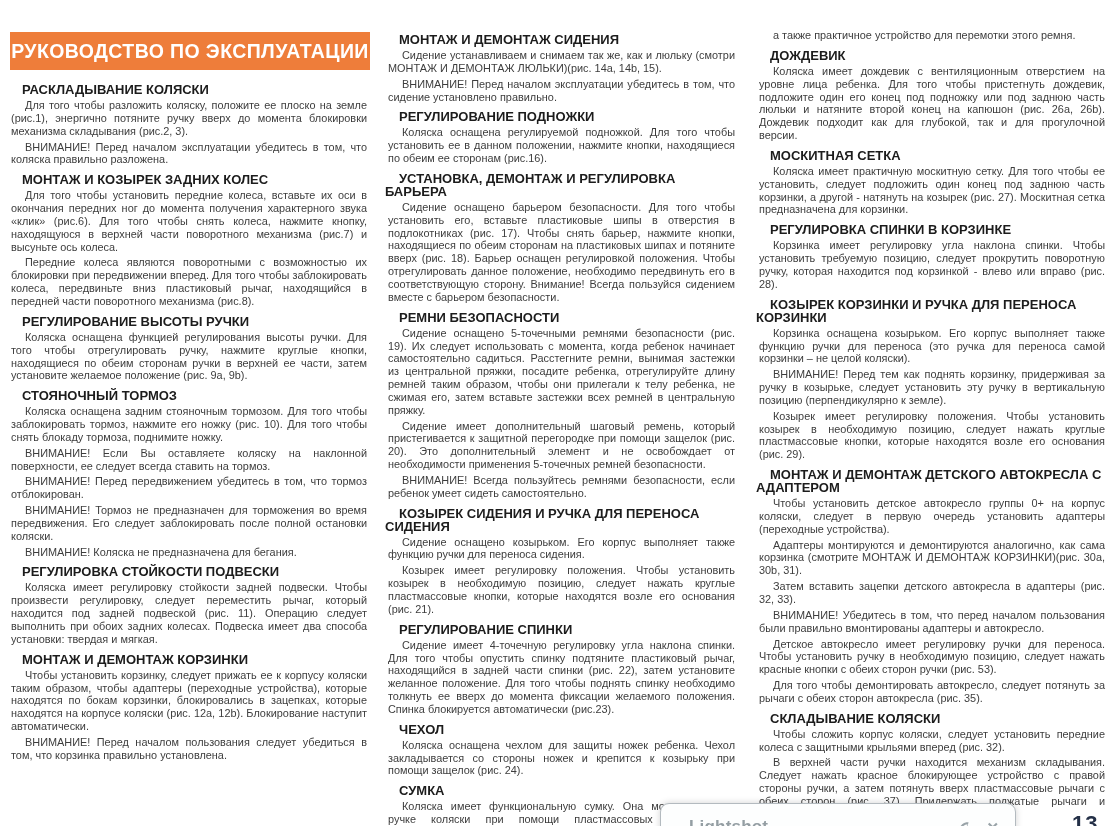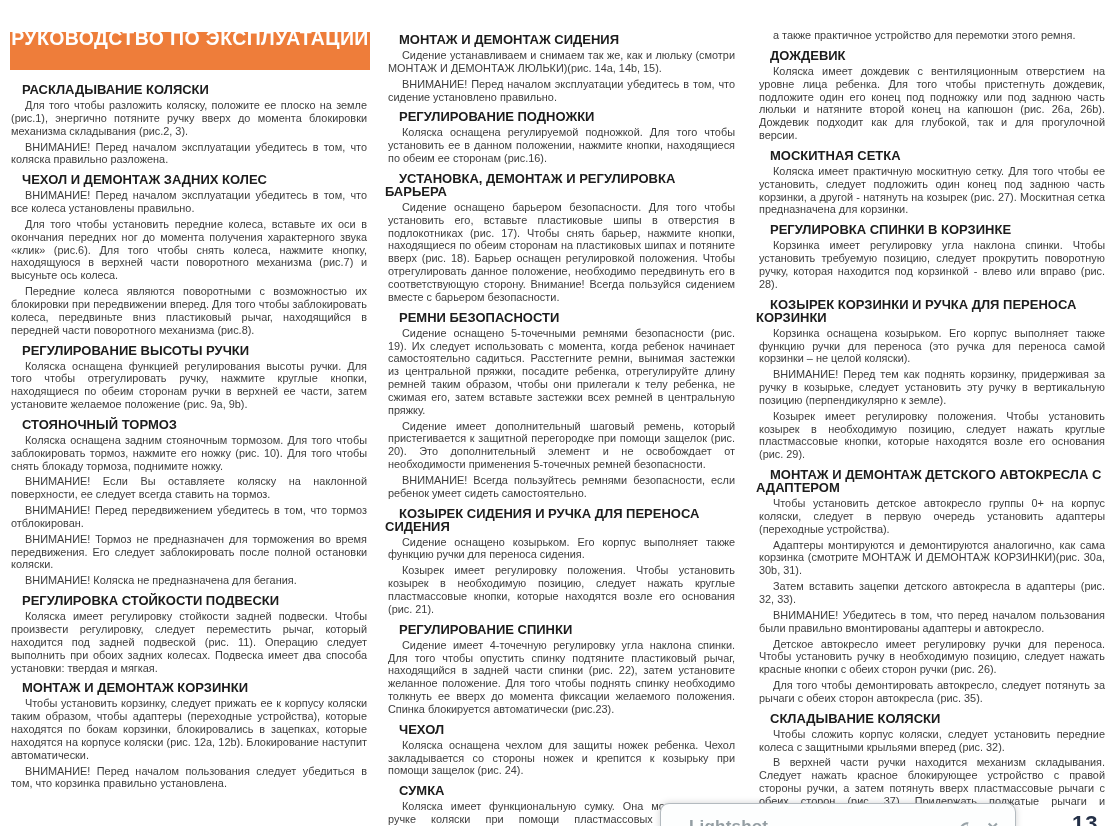--- a/index.html
+++ b/index.html
@@ -9,21 +9,21 @@
   }
   .col{
     position:absolute;top:0;height:826px;overflow:hidden;
     color:#3d3d3d;font-size:10.9px;line-height:12.85px;text-align:justify;
   }
   .col1{left:8px;width:362px;}
   .col2{left:385px;width:353px;}
   .col3{left:756px;width:352px;}
   .banner{
     margin:32px 0 13px 2px;height:38px;background:#ee7d3a;
-    display:flex;justify-content:center;
+    display:flex;align-items:center;justify-content:center;
   }
   .banner span{
     color:#ffffff;font-weight:bold;font-size:19.5px;letter-spacing:.4px;
     white-space:nowrap;
   }
   .col2 .blocks,.col3 .blocks{padding-top:26px;}
   .block p{margin:3px;text-indent:14px;}
   .heading{
     margin:7px 0 2px;font-size:13px;font-weight:bold;color:#1c1c1c;
     text-indent:14px;text-align:left;line-height:13px;
@@ -52,22 +52,21 @@
   <div class="banner">
     <span>РУКОВОДСТВО ПО ЭКСПЛУАТАЦИИ</span>
   </div>
   <div class="blocks">
       <section class="block">
         <h3 class="heading">РАСКЛАДЫВАНИЕ КОЛЯСКИ</h3>
         <p>Для того чтобы разложить коляску, положите ее плоско на земле (рис.1), энергично потяните ручку вверх до момента блокировки механизма складывания (рис.2, 3).</p>
         <p>ВНИМАНИЕ! Перед началом эксплуатации убедитесь в том, что коляска правильно разложена.</p>
       </section>
       <section class="block">
-        <h3 class="heading">ЧЕХОЛ И ДЕМОНТАЖ ЗАДНИХ КОЛЕС</h3>
-        <p>ВНИМАНИЕ! Перед началом эксплуатации убедитесь в том, что все колеса установлены правильно.</p>
+        <h3 class="heading">МОНТАЖ И КОЗЫРЕК ЗАДНИХ КОЛЕС</h3>
       </section>
       <section class="block">
         <p>Для того чтобы установить передние колеса, вставьте их оси в окончания передних ног до момента получения характерного звука «клик» (рис.6). Для того чтобы снять колеса, нажмите кнопку, находящуюся в верхней части поворотного механизма (рис.7) и высуньте ось колеса.</p>
         <p>Передние колеса являются поворотными с возможностью их блокировки при передвижении вперед. Для того чтобы заблокировать колеса, передвиньте вниз пластиковый рычаг, находящийся в передней части поворотного механизма (рис.8).</p>
       </section>
       <section class="block">
         <h3 class="heading">РЕГУЛИРОВАНИЕ ВЫСОТЫ РУЧКИ</h3>
         <p>Коляска оснащена функцией регулирования высоты ручки. Для того чтобы отрегулировать ручку, нажмите круглые кнопки, находящиеся по обеим сторонам ручки в верхней ее части, затем установите желаемое положение (рис. 9a, 9b).</p>
       </section>
       <section class="block">
@@ -153,21 +152,21 @@
         <p>Корзинка оснащена козырьком. Его корпус выполняет также функцию ручки для переноса (это ручка для переноса самой корзинки – не целой коляски).</p>
         <p>ВНИМАНИЕ! Перед тем как поднять корзинку, придерживая за ручку в козырьке, следует установить эту ручку в вертикальную позицию (перпендикулярно к земле).</p>
         <p>Козырек имеет регулировку положения. Чтобы установить козырек в необходимую позицию, следует нажать круглые пластмассовые кнопки, которые находятся возле его основания (рис. 29).</p>
       </section>
       <section class="block">
         <h3 class="heading">МОНТАЖ И ДЕМОНТАЖ ДЕТСКОГО АВТОКРЕСЛА С АДАПТЕРОМ</h3>
         <p>Чтобы установить детское автокресло группы 0+ на корпус коляски, следует в первую очередь установить адаптеры (переходные устройства).</p>
         <p>Адаптеры монтируются и демонтируются аналогично, как сама корзинка (смотрите МОНТАЖ И ДЕМОНТАЖ КОРЗИНКИ)(рис. 30a, 30b, 31).</p>
         <p>Затем вставить зацепки детского автокресла в адаптеры (рис. 32, 33).</p>
         <p>ВНИМАНИЕ! Убедитесь в том, что перед началом пользования были правильно вмонтированы адаптеры и автокресло.</p>
-        <p>Детское автокресло имеет регулировку ручки для переноса. Чтобы установить ручку в необходимую позицию, следует нажать красные кнопки с обеих сторон ручки (рис. 26).</p>
+        <p>Детское автокресло имеет регулировку ручки для переноса. Чтобы установить ручку в необходимую позицию, следует нажать красные кнопки с обеих сторон ручки (рис. 53).</p>
         <p>Для того чтобы демонтировать автокресло, следует потянуть за рычаги с обеих сторон автокресла (рис. 35).</p>
       </section>
       <section class="block">
         <h3 class="heading">СКЛАДЫВАНИЕ КОЛЯСКИ</h3>
         <p>Чтобы сложить корпус коляски, следует установить передние колеса с защитными крыльями вперед (рис. 32).</p>
         <p>В верхней части ручки находится механизм складывания. Следует нажать красное блокирующее устройство с правой стороны ручки, а затем потянуть вверх пластмассовые рычаги с обеих сторон (рис. 37). Придержать поджатые рычаги и переместить ручку вниз.</p>
         <p>Сложить корпус наполовину (рис. 38), поднять корзину таким образом, чтобы ее фиксация оказалась над пластмассовой подножкой для ножек ребенка (рис. 39), а затем прижать ручку вниз, с целью полного складывания коляски (рис. 40). Чтобы дополнительно уменьшить габариты сложенного корпуса, следует установить регулировку ручки в самую низкую позицию (рис. 41).</p>
       </section>
     </div>
 </div>

